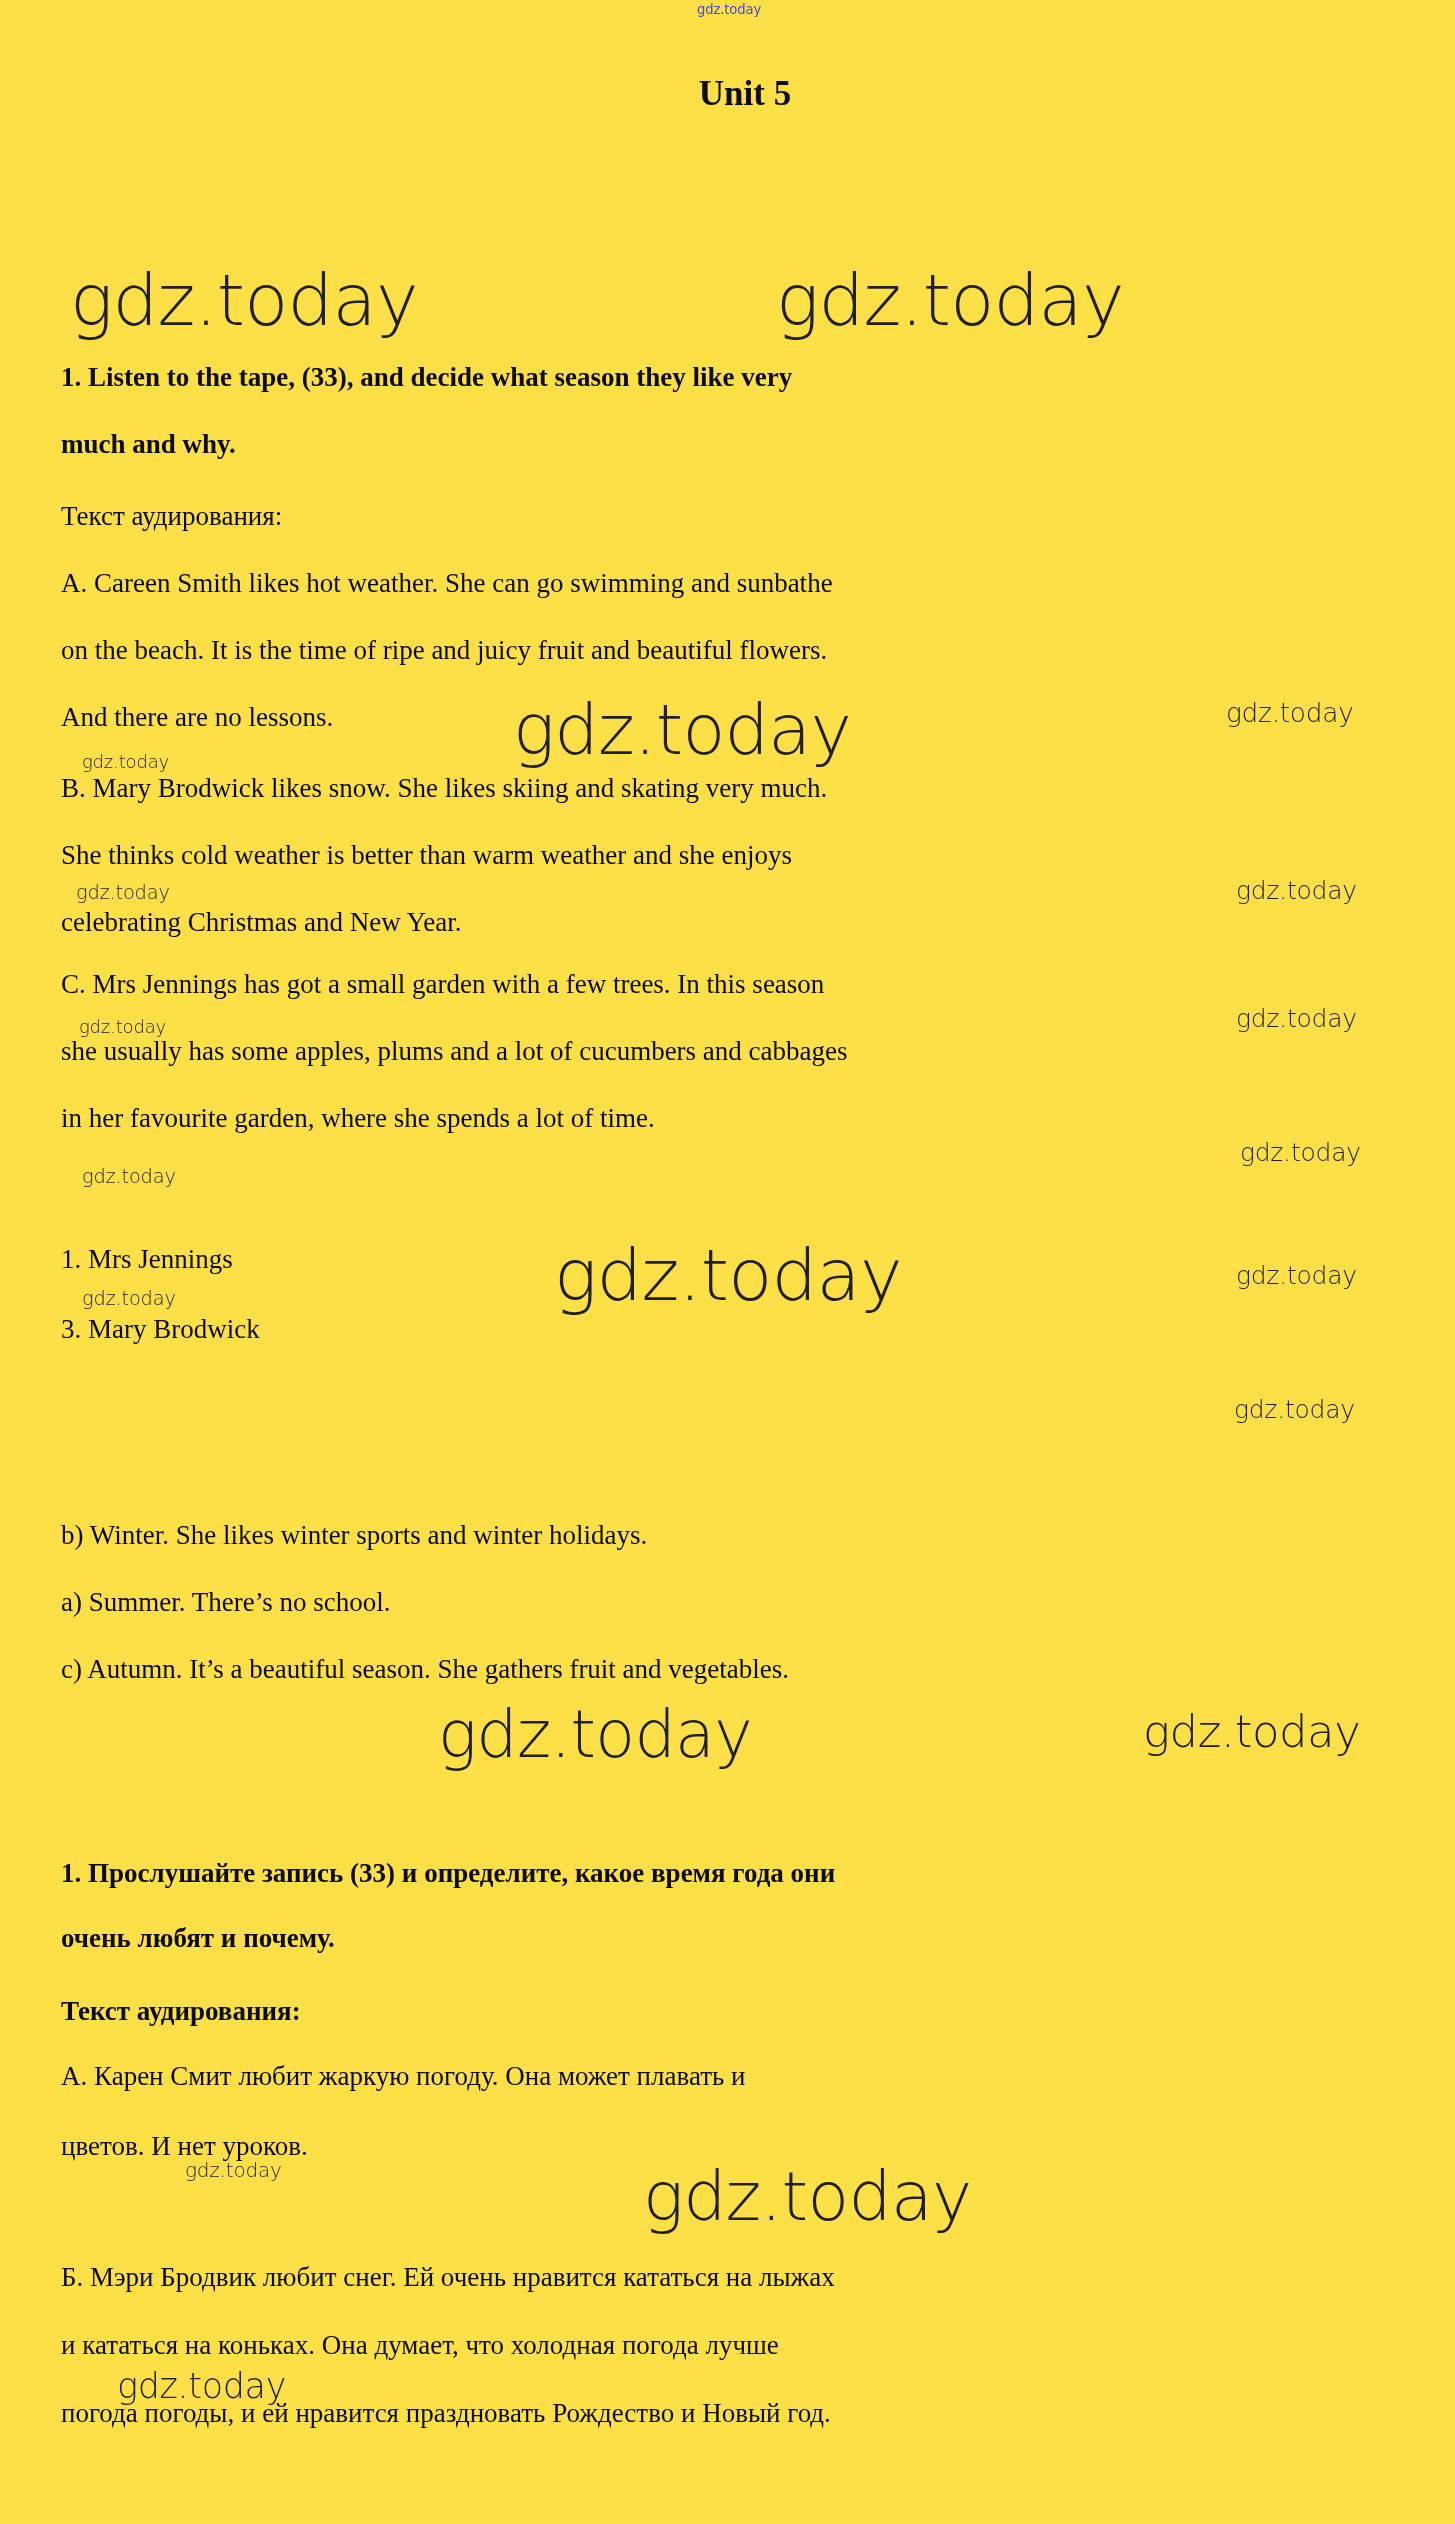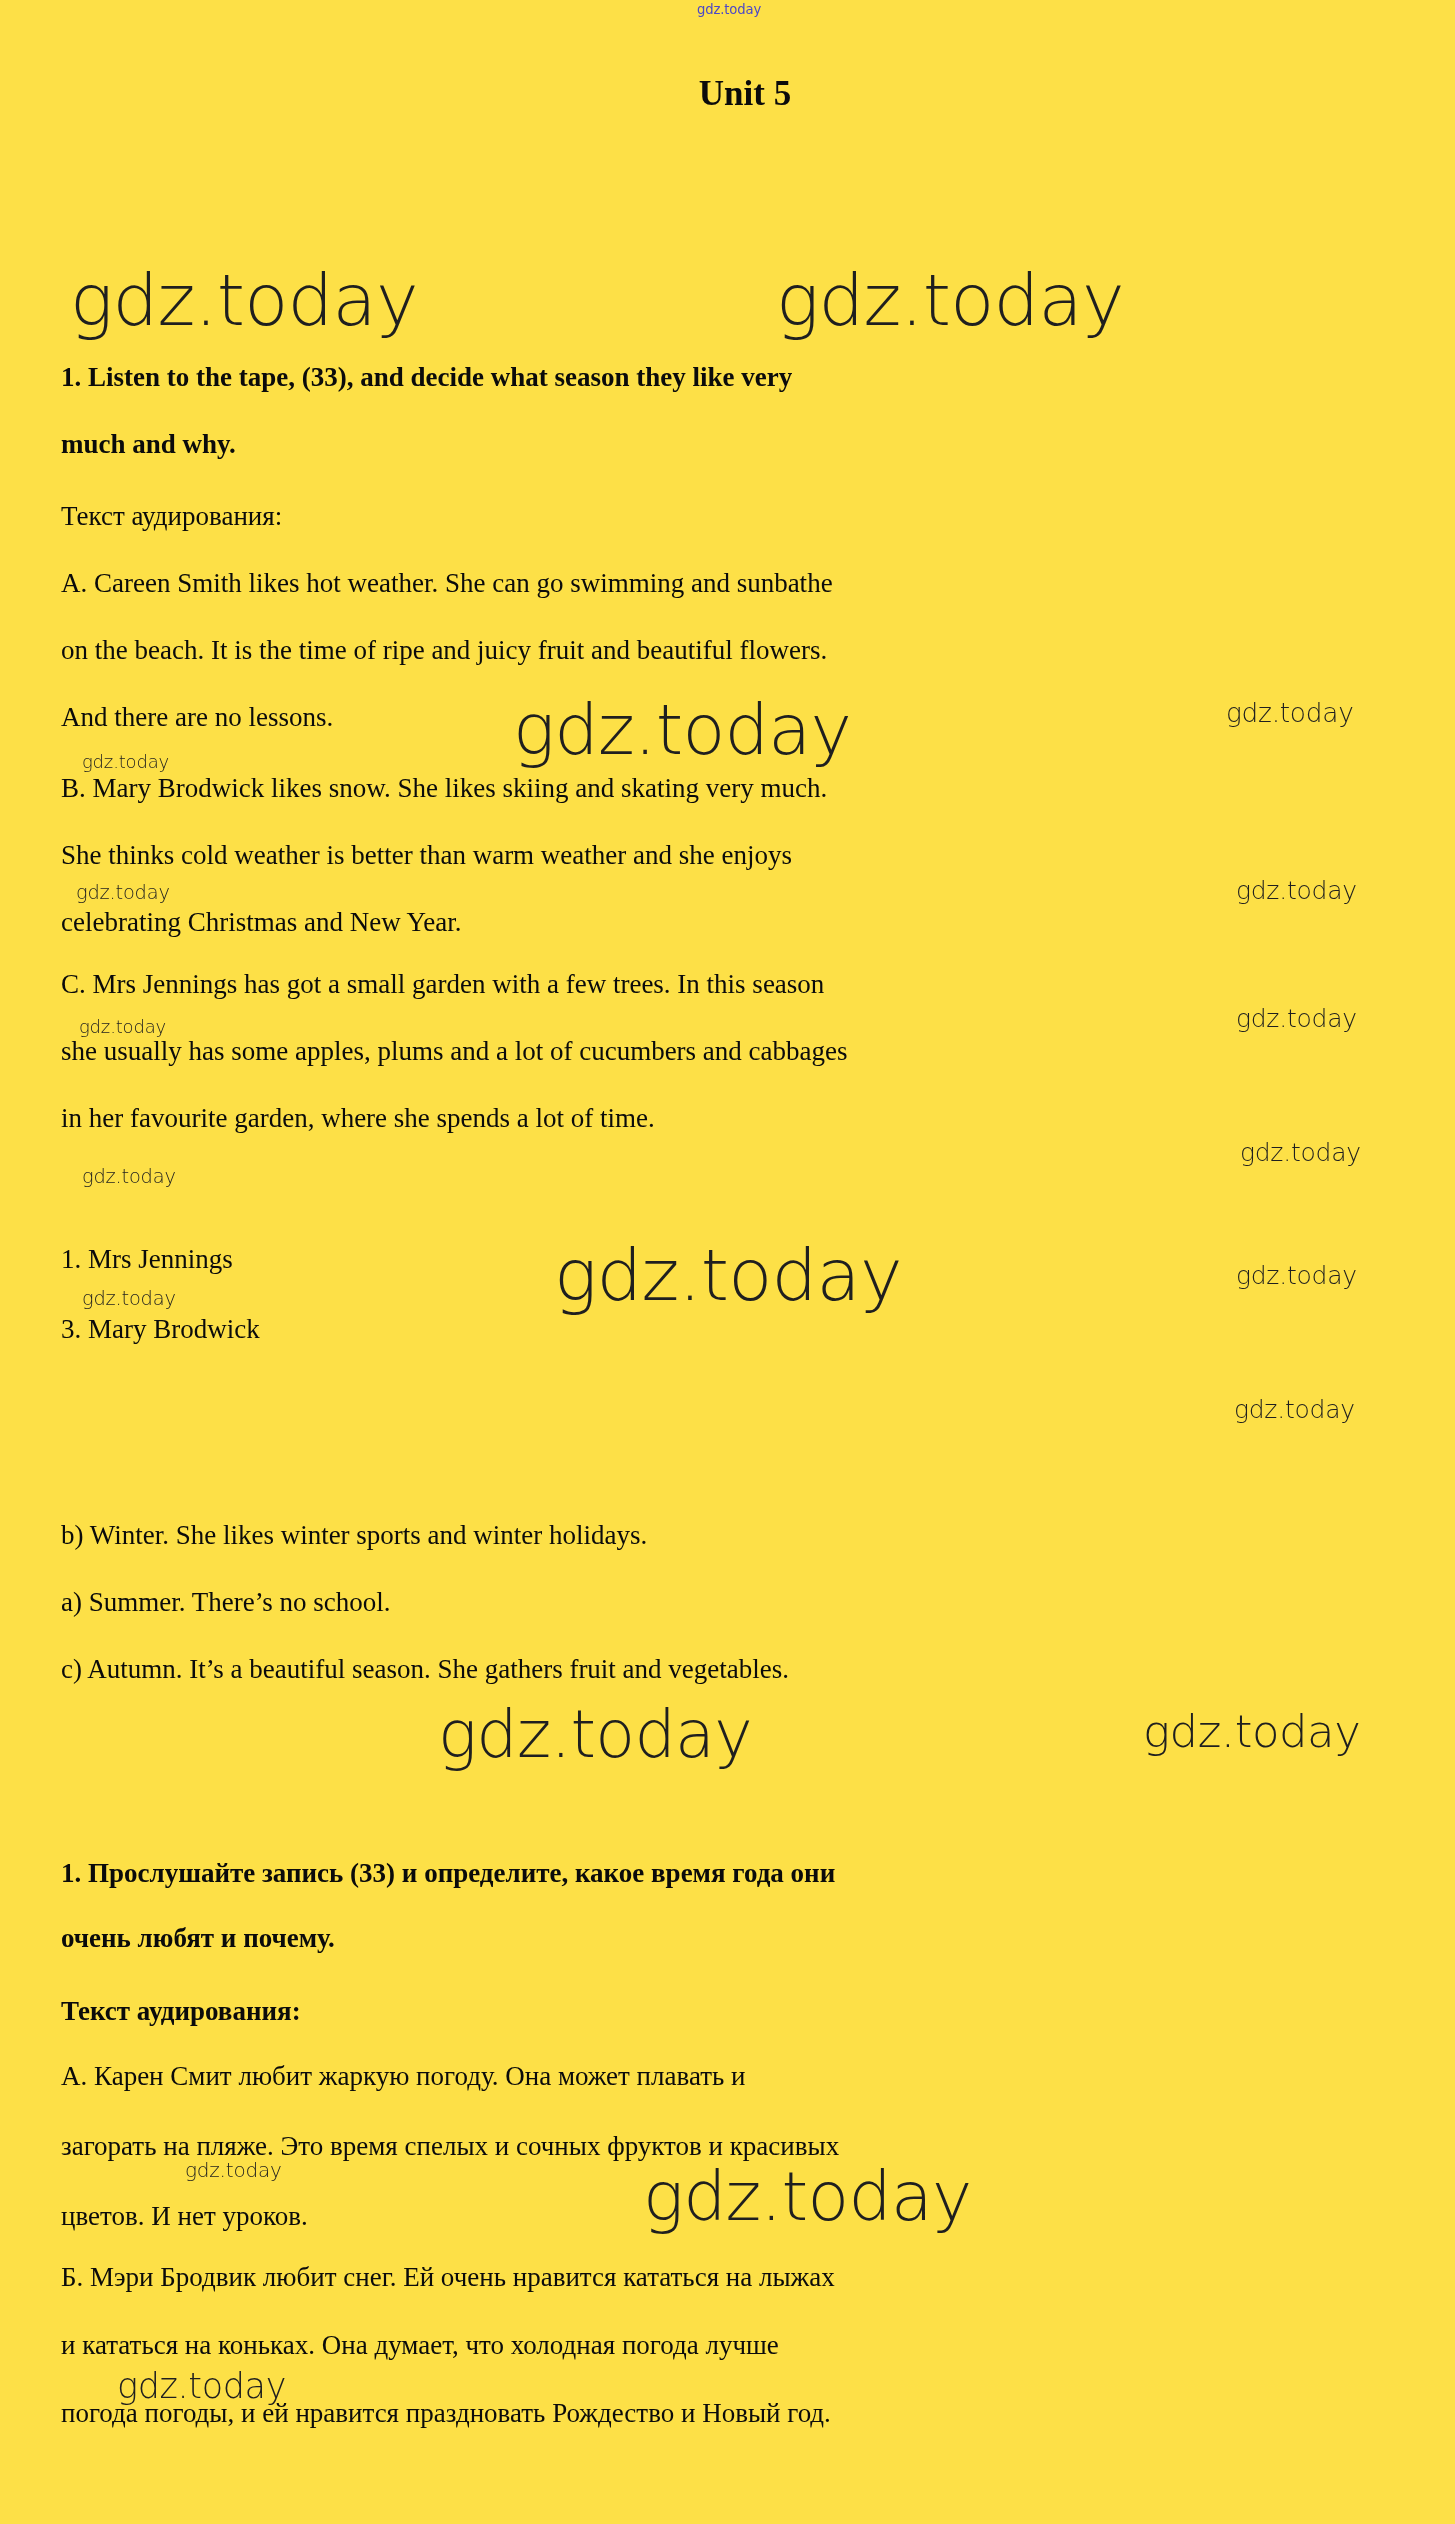--- a/index.html
+++ b/index.html
@@ -99,21 +99,20 @@
 
   <div class="block bold lh84" style="top:1841px;">
       <div class="ln">1. Прослушайте запись (33) и определите, какое время года они</div>
       <div class="ln">очень любят и почему.</div>
     </div>
   <div class="block bold" style="top:1978px;">
       <div class="ln">Текст аудирования:</div>
     </div>
   <div class="block lh90" style="top:2041px;">
       <div class="ln">А. Карен Смит любит жаркую погоду. Она может плавать и</div>
-      <div class="ln">загорать на пляже. Это время спелых и сочных фруктов и красивых</div>
       <div class="ln">цветов. И нет уроков.</div>
     </div>
   <div class="block lh88" style="top:2243px;">
       <div class="ln">Б. Мэри Бродвик любит снег. Ей очень нравится кататься на лыжах</div>
       <div class="ln">и кататься на коньках. Она думает, что холодная погода лучше</div>
       <div class="ln">погода погоды, и ей нравится праздновать Рождество и Новый год.</div>
     </div>
 
 </div>
 

